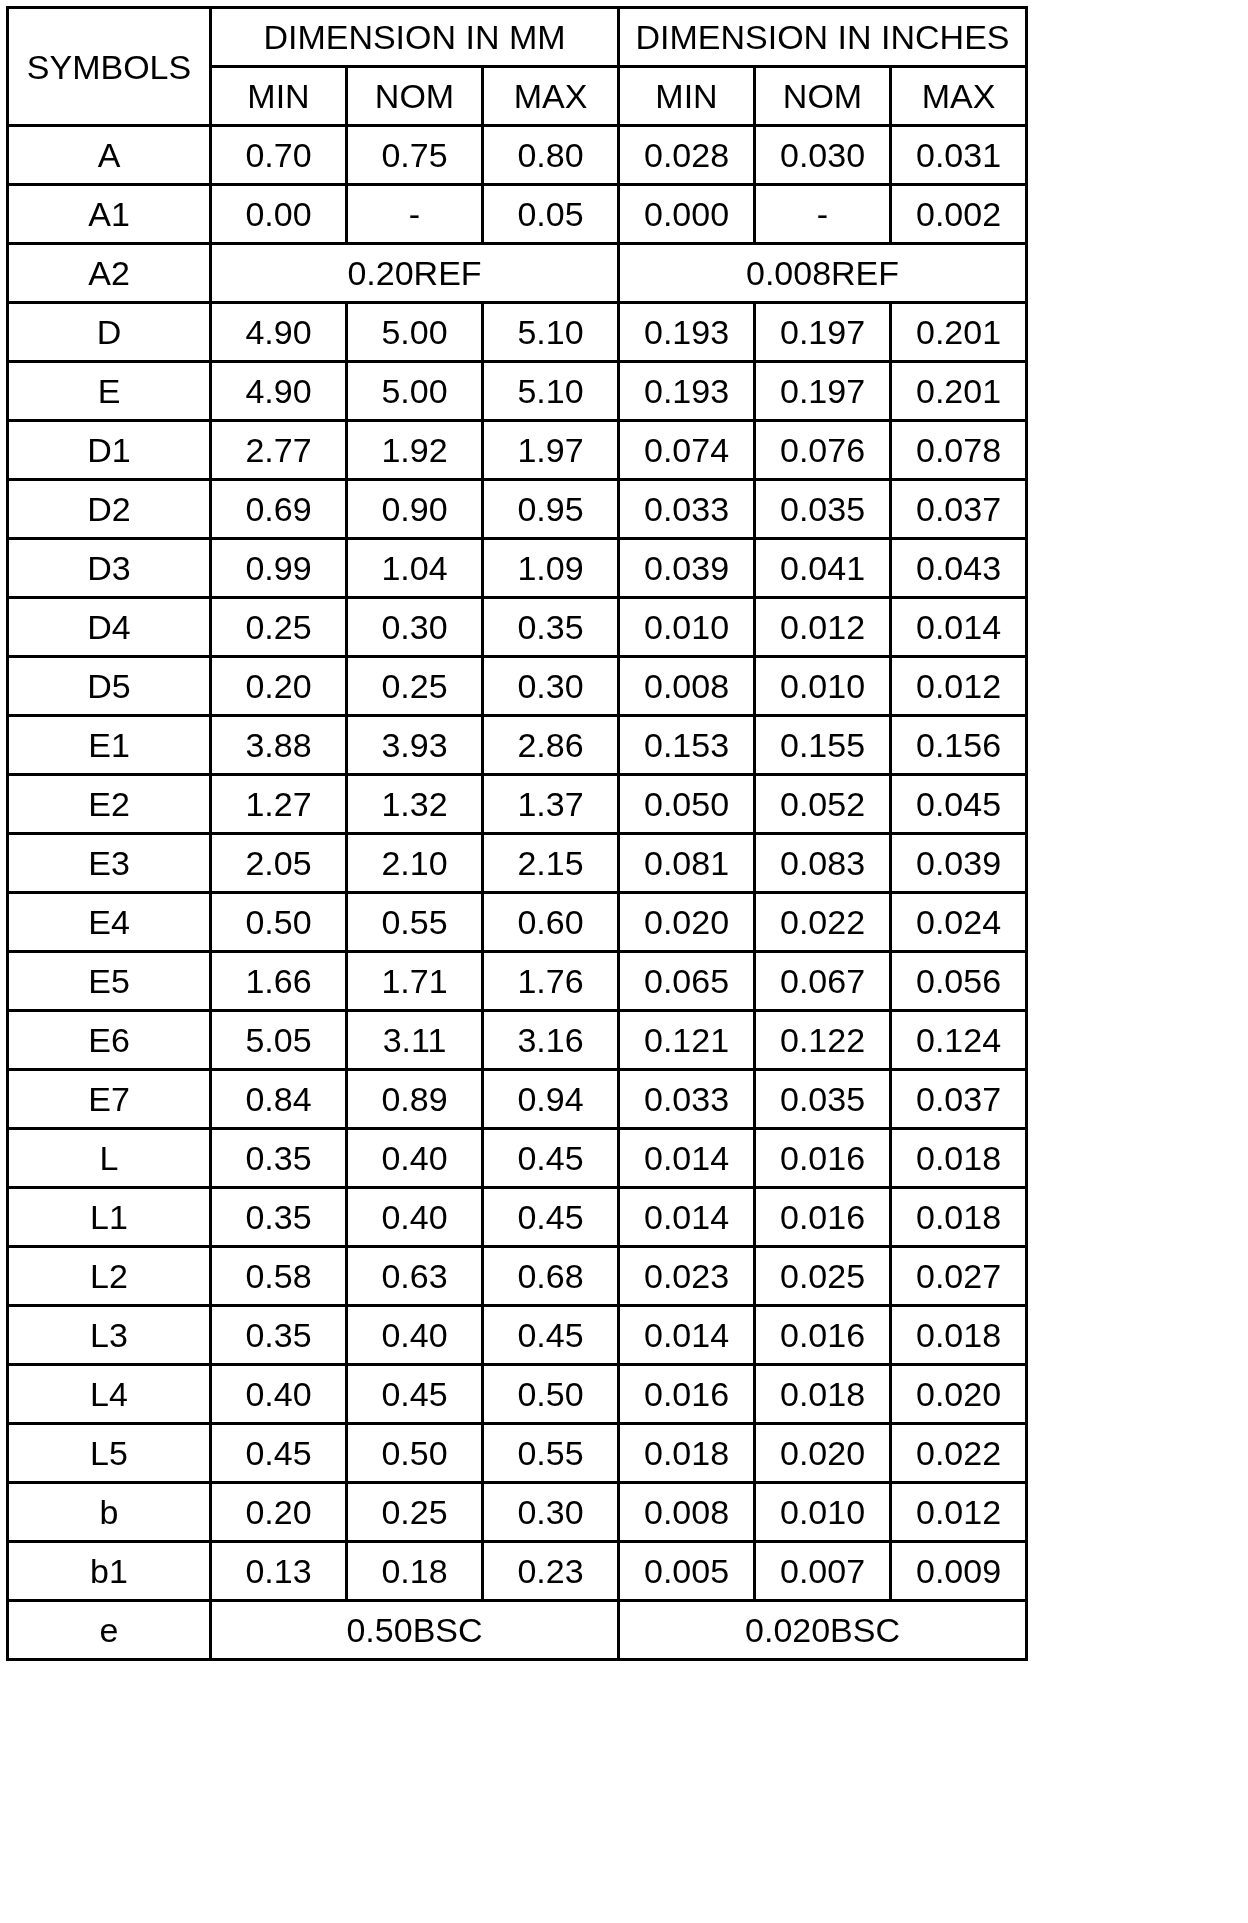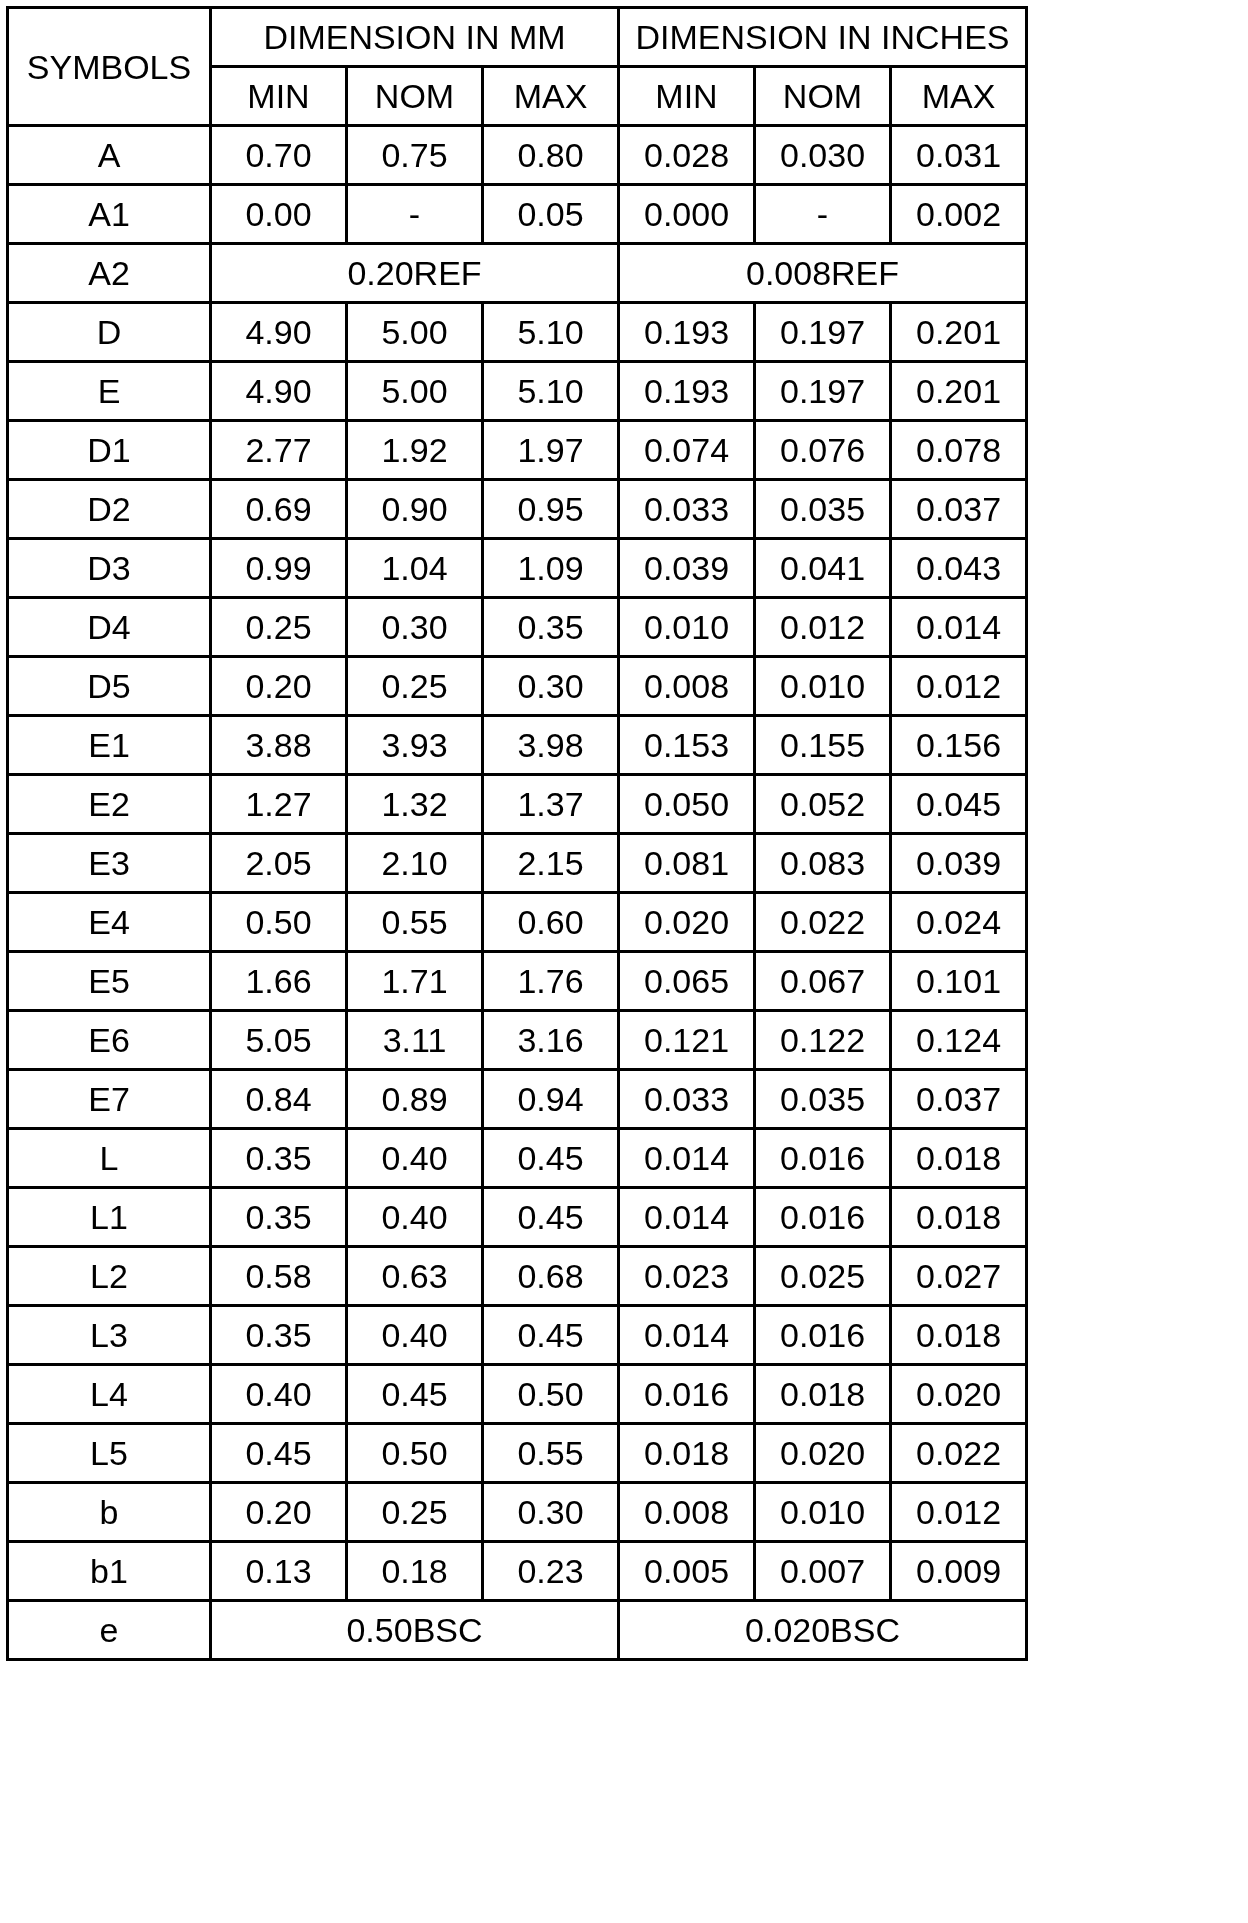--- a/index.html
+++ b/index.html
@@ -175,21 +175,21 @@
           <td class="val">0.25</td>
           <td class="val">0.30</td>
           <td class="val">0.008</td>
           <td class="val">0.010</td>
           <td class="val">0.012</td>
         </tr>
         <tr>
           <td class="sym-cell">E1</td>
           <td class="val">3.88</td>
           <td class="val">3.93</td>
-          <td class="val">3.98</td>
+          <td class="val">2.86</td>
           <td class="val">0.153</td>
           <td class="val">0.155</td>
           <td class="val">0.156</td>
         </tr>
         <tr>
           <td class="sym-cell">E2</td>
           <td class="val">1.27</td>
           <td class="val">1.32</td>
           <td class="val">1.37</td>
           <td class="val">0.050</td>
@@ -214,21 +214,21 @@
           <td class="val">0.022</td>
           <td class="val">0.024</td>
         </tr>
         <tr>
           <td class="sym-cell">E5</td>
           <td class="val">1.66</td>
           <td class="val">1.71</td>
           <td class="val">1.76</td>
           <td class="val">0.065</td>
           <td class="val">0.067</td>
-          <td class="val">0.101</td>
+          <td class="val">0.056</td>
         </tr>
         <tr>
           <td class="sym-cell">E6</td>
           <td class="val">5.05</td>
           <td class="val">3.11</td>
           <td class="val">3.16</td>
           <td class="val">0.121</td>
           <td class="val">0.122</td>
           <td class="val">0.124</td>
         </tr>

